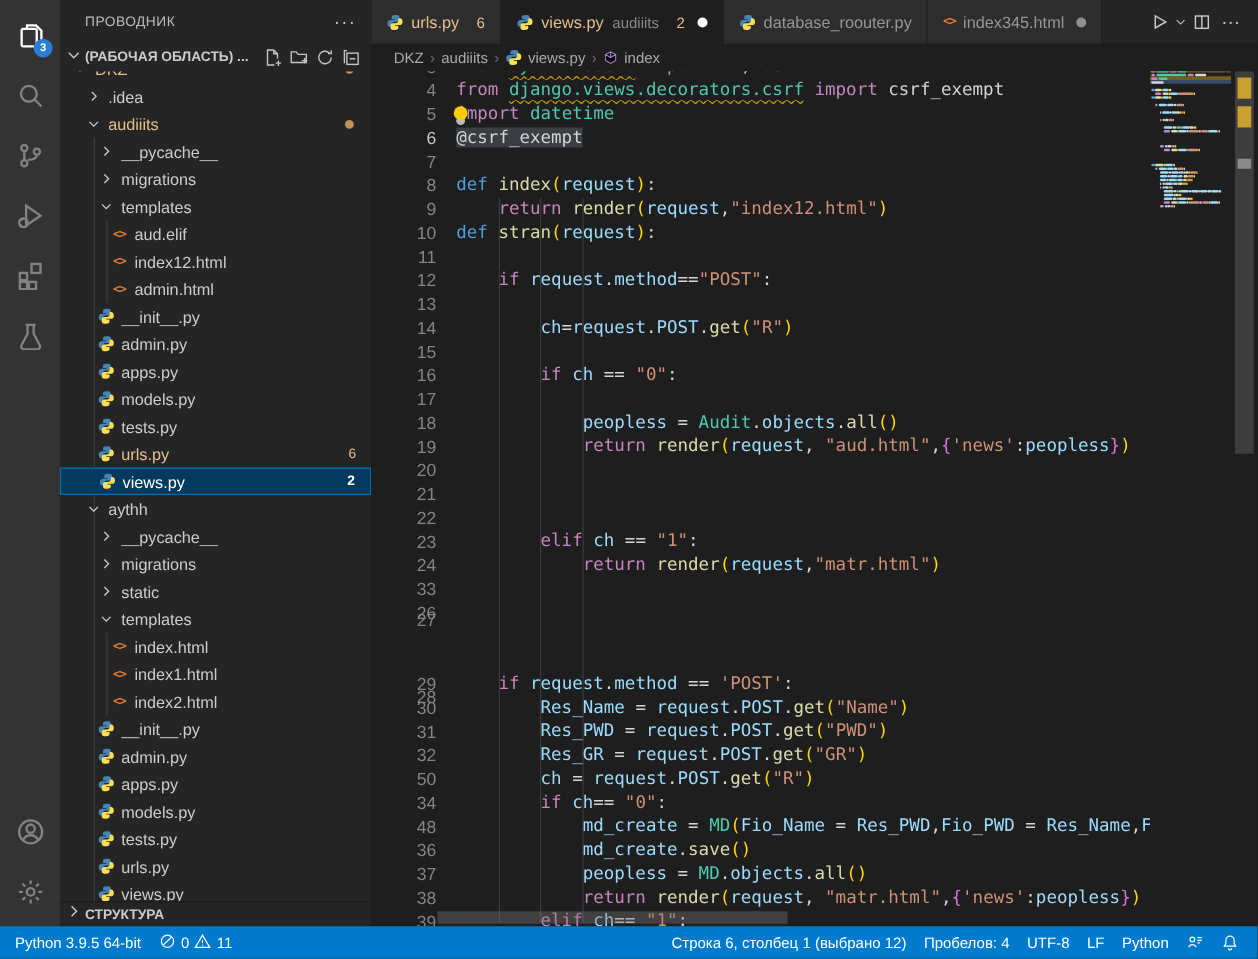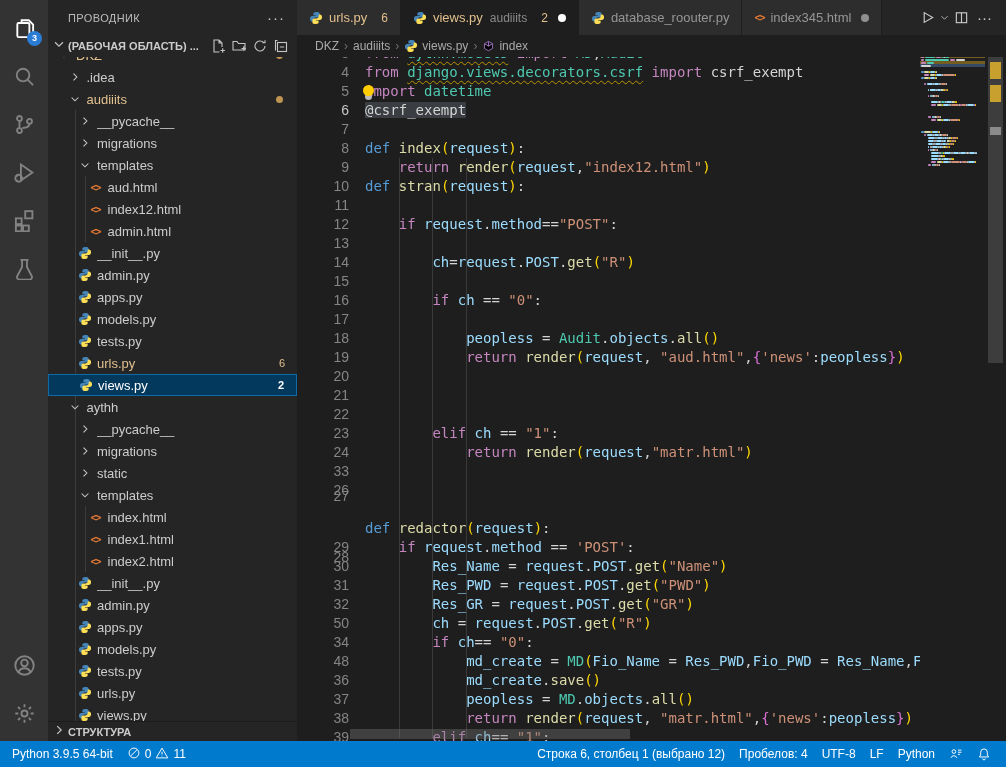--- a/index.html
+++ b/index.html
@@ -258,21 +258,21 @@
           <svg viewBox="0 0 16 16">
             <path d="M3.5 6l4.5 4.5L12.5 6"></path>
           </svg>
         </span>
         <span class="lbl">templates</span>
       </div>
       <div class="tree-row" style="top: 119px; padding-left: 39.5px;">
         <span class="ficon">
           <span class="html-glyph">&lt;&gt;</span>
         </span>
-        <span class="lbl">aud.html</span>
+        <span class="lbl">aud.elif</span>
       </div>
       <div class="tree-row" style="top: 141px; padding-left: 39.5px;">
         <span class="ficon">
           <span class="html-glyph">&lt;&gt;</span>
         </span>
         <span class="lbl">index12.html</span>
       </div>
       <div class="tree-row" style="top: 163px; padding-left: 39.5px;">
         <span class="ficon">
           <span class="html-glyph">&lt;&gt;</span>
@@ -625,21 +625,20 @@
         <div class="cline" style="top: 294px;"><span class="tk-o">            </span><span class="tk-v">peopless</span><span class="tk-o"> = </span><span class="tk-c">Audit</span><span class="tk-o">.</span><span class="tk-v">objects</span><span class="tk-o">.</span><span class="tk-f">all</span><span class="tk-b1">(</span><span class="tk-b1">)</span></div>
         <div class="cline" style="top: 313px;"><span class="tk-o">            </span><span class="tk-k">return</span><span class="tk-o"> </span><span class="tk-f">render</span><span class="tk-b1">(</span><span class="tk-v">request</span><span class="tk-o">, </span><span class="tk-s">"aud.html"</span><span class="tk-o">,</span><span class="tk-b2">{</span><span class="tk-s">'news'</span><span class="tk-o">:</span><span class="tk-v">peopless</span><span class="tk-b2">}</span><span class="tk-b1">)</span></div>
         <div class="cline" style="top: 332px;"></div>
         <div class="cline" style="top: 351px;"></div>
         <div class="cline" style="top: 370px;"></div>
         <div class="cline" style="top: 389px;"><span class="tk-o">        </span><span class="tk-k">elif</span><span class="tk-o"> </span><span class="tk-v">ch</span><span class="tk-o"> == </span><span class="tk-s">"1"</span><span class="tk-o">:</span></div>
         <div class="cline" style="top: 408px;"><span class="tk-o">            </span><span class="tk-k">return</span><span class="tk-o"> </span><span class="tk-f">render</span><span class="tk-b1">(</span><span class="tk-v">request</span><span class="tk-o">,</span><span class="tk-s">"matr.html"</span><span class="tk-b1">)</span></div>
         <div class="cline" style="top: 427px;"></div>
         <div class="cline" style="top: 446px;"></div>
         <div class="cline" style="top: 465px;"></div>
-        <div class="cline" style="top: 484px;"><span class="tk-d">def</span><span class="tk-o"> </span><span class="tk-f">redactor</span><span class="tk-b1">(</span><span class="tk-v">request</span><span class="tk-b1">)</span><span class="tk-o">:</span></div>
         <div class="cline" style="top: 503px;"><span class="tk-o">    </span><span class="tk-k">if</span><span class="tk-o"> </span><span class="tk-v">request</span><span class="tk-o">.</span><span class="tk-v">method</span><span class="tk-o"> == </span><span class="tk-s">'POST'</span><span class="tk-o">:</span></div>
         <div class="cline" style="top: 522px;"><span class="tk-o">        </span><span class="tk-v">Res_Name</span><span class="tk-o"> = </span><span class="tk-v">request</span><span class="tk-o">.</span><span class="tk-v">POST</span><span class="tk-o">.</span><span class="tk-f">get</span><span class="tk-b1">(</span><span class="tk-s">"Name"</span><span class="tk-b1">)</span></div>
         <div class="cline" style="top: 541px;"><span class="tk-o">        </span><span class="tk-v">Res_PWD</span><span class="tk-o"> = </span><span class="tk-v">request</span><span class="tk-o">.</span><span class="tk-v">POST</span><span class="tk-o">.</span><span class="tk-f">get</span><span class="tk-b1">(</span><span class="tk-s">"PWD"</span><span class="tk-b1">)</span></div>
         <div class="cline" style="top: 560px;"><span class="tk-o">        </span><span class="tk-v">Res_GR</span><span class="tk-o"> = </span><span class="tk-v">request</span><span class="tk-o">.</span><span class="tk-v">POST</span><span class="tk-o">.</span><span class="tk-f">get</span><span class="tk-b1">(</span><span class="tk-s">"GR"</span><span class="tk-b1">)</span></div>
         <div class="cline" style="top: 579px;"><span class="tk-o">        </span><span class="tk-v">ch</span><span class="tk-o"> = </span><span class="tk-v">request</span><span class="tk-o">.</span><span class="tk-v">POST</span><span class="tk-o">.</span><span class="tk-f">get</span><span class="tk-b1">(</span><span class="tk-s">"R"</span><span class="tk-b1">)</span></div>
         <div class="cline" style="top: 598px;"><span class="tk-o">        </span><span class="tk-k">if</span><span class="tk-o"> </span><span class="tk-v">ch</span><span class="tk-o">== </span><span class="tk-s">"0"</span><span class="tk-o">:</span></div>
         <div class="cline" style="top: 617px;"><span class="tk-o">            </span><span class="tk-v">md_create</span><span class="tk-o"> = </span><span class="tk-c">MD</span><span class="tk-b1">(</span><span class="tk-v">Fio_Name</span><span class="tk-o"> = </span><span class="tk-v">Res_PWD</span><span class="tk-o">,</span><span class="tk-v">Fio_PWD</span><span class="tk-o"> = </span><span class="tk-v">Res_Name</span><span class="tk-o">,</span><span class="tk-v">F</span></div>
         <div class="cline" style="top: 655px;"><span class="tk-o">            </span><span class="tk-v">peopless</span><span class="tk-o"> = </span><span class="tk-c">MD</span><span class="tk-o">.</span><span class="tk-v">objects</span><span class="tk-o">.</span><span class="tk-f">all</span><span class="tk-b1">(</span><span class="tk-b1">)</span></div>
         <div class="cline" style="top: 636px;"><span class="tk-o">            </span><span class="tk-v">md_create</span><span class="tk-o">.</span><span class="tk-f">save</span><span class="tk-b1">(</span><span class="tk-b1">)</span></div>
         <div class="cline" style="top: 674px;"><span class="tk-o">            </span><span class="tk-k">return</span><span class="tk-o"> </span><span class="tk-f">render</span><span class="tk-b1">(</span><span class="tk-v">request</span><span class="tk-o">, </span><span class="tk-s">"matr.html"</span><span class="tk-o">,</span><span class="tk-b2">{</span><span class="tk-s">'news'</span><span class="tk-o">:</span><span class="tk-v">peopless</span><span class="tk-b2">}</span><span class="tk-b1">)</span></div>

